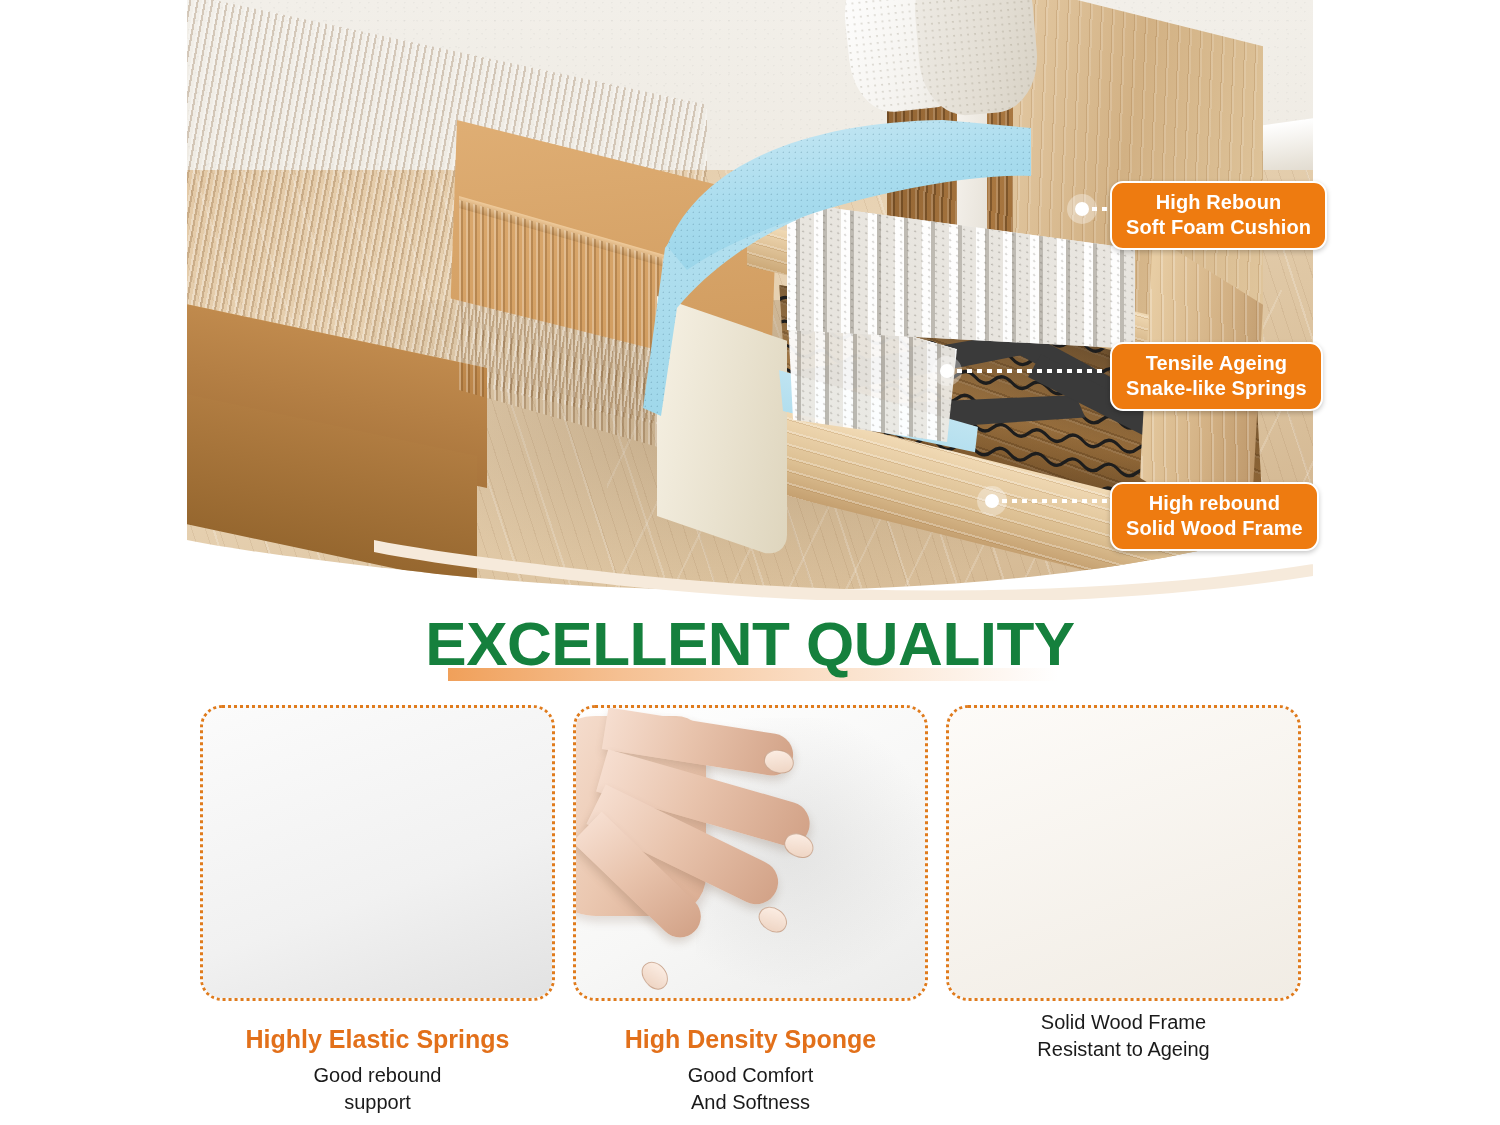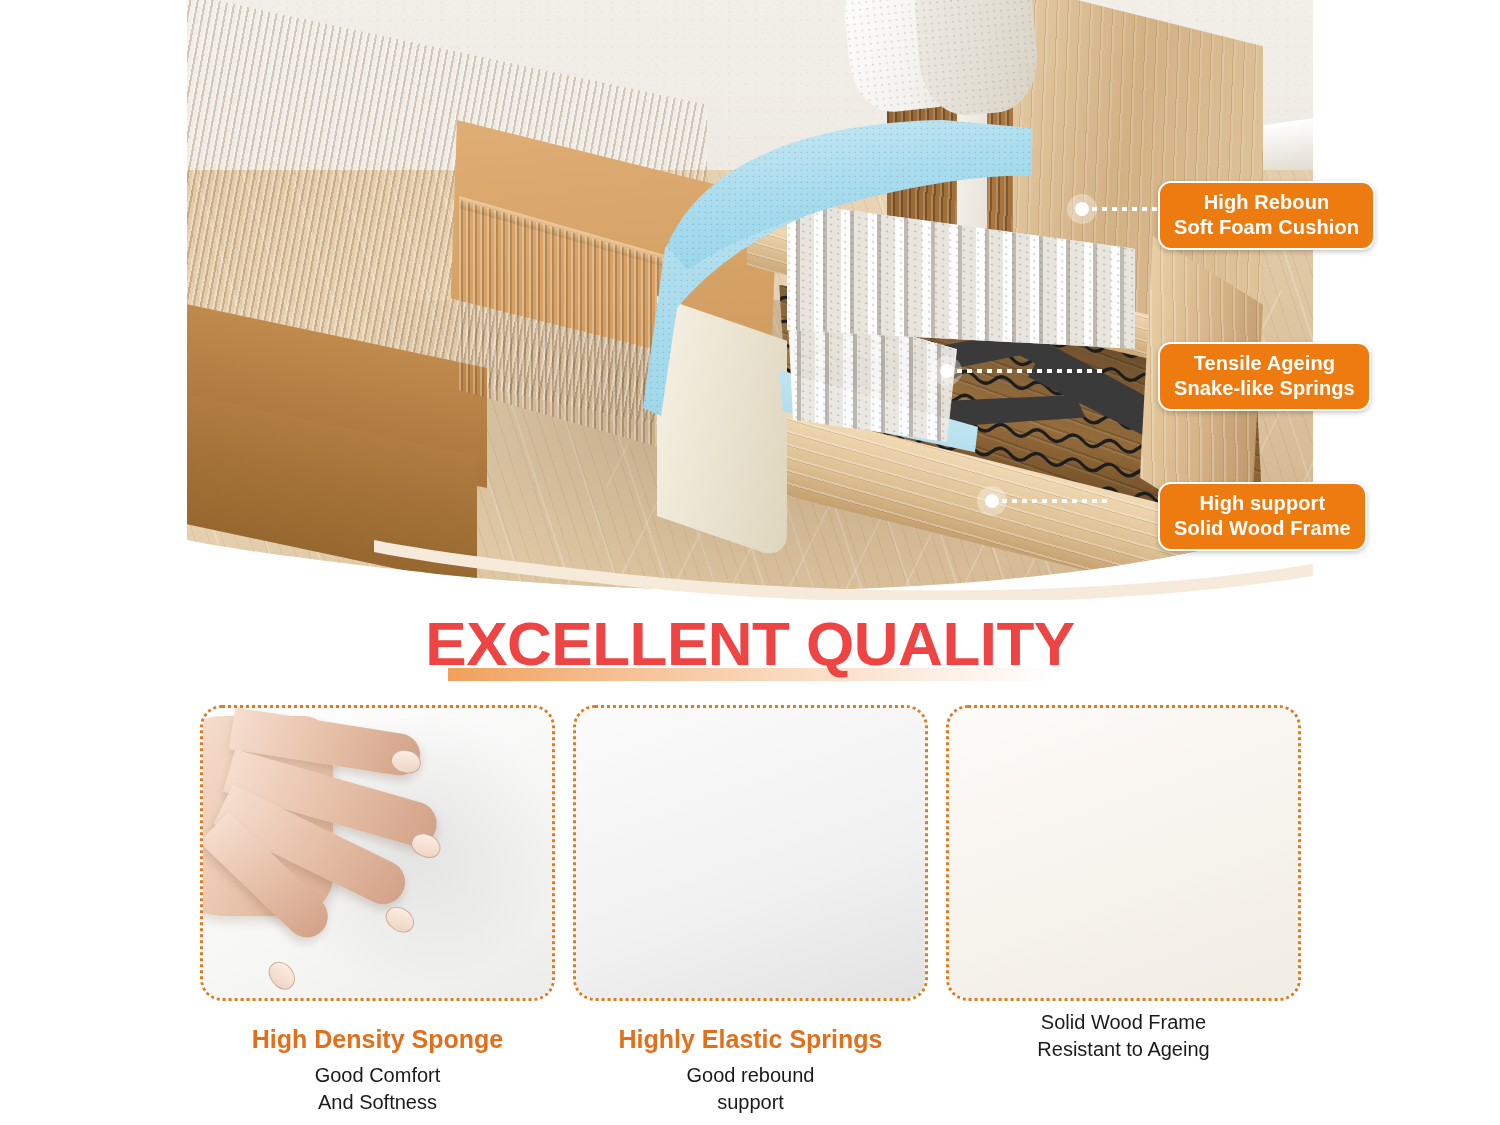--- a/index.html
+++ b/index.html
@@ -290,35 +290,34 @@
     border-radius: 13px;
     color: #fff;
     font-weight: bold;
     font-size: 20px;
     line-height: 25px;
     text-align: center;
     padding: 7px 14px 8px;
     white-space: pre-line;
     box-shadow: 0 2px 5px rgba(0,0,0,.22);
     letter-spacing: .1px;
-    margin-left: 48px;
   }
 
   
   #heading-wrap {
     position: absolute; left: 0; top: 608px; width: 1500px; height: 88px;
   }
   #heading-bar {
     position: absolute; left: 448px; top: 60px; width: 610px; height: 13px;
     background: linear-gradient(90deg, #f0a05a 0%, #f5c092 28%, #fadcc2 58%, rgba(255,255,255,0) 100%);
   }
   #heading-text {
     position: absolute; left: 0; top: 0; width: 1500px;
     text-align: center;
-    font-size: 62px; font-weight: bold; color: #ef4444;
+    font-size: 62px; font-weight: bold; color: #15803d;
     letter-spacing: -0.5px;
   }
 
   
   #cards {
     position: absolute; left: 200px; top: 705px; width: 1100px; height: 420px;
     display: flex; gap: 18px;
   }
   .card { width: 355px; }
   .card-img {
@@ -475,52 +474,29 @@
       </div>
     <div class="callout-line" style="left:815px; top:499px; width:108px;"></div>
   </div>
 
   <div class="tag" style="left:1110px; top:181px;">High Reboun
 Soft Foam Cushion</div>
 
   <div class="tag" style="left:1110px; top:342px;">Tensile Ageing
 Snake-like Springs</div>
 
-  <div class="tag" style="left:1110px; top:482px;">High support
+  <div class="tag" style="left:1110px; top:482px;">High rebound
 Solid Wood Frame</div>
 
   <div id="heading-wrap">
     <div id="heading-bar"></div>
     <div id="heading-text">EXCELLENT QUALITY</div>
   </div>
 
   <div id="cards">
-
-    <div class="card">
-      <div class="card-img">
-        <div class="foam-bg"></div>
-        <div class="foam-dent"></div>
-        <div class="palm"></div>
-
-        <div class="finger" style="left:28px; top:14px; width:190px; height:42px; transform:rotate(9deg); border-radius:0 30px 30px 0;"></div>
-        <div class="nail" style="left:188px; top:42px; transform:rotate(14deg);"></div>
-
-        <div class="finger" style="left:22px; top:70px; width:215px; height:44px; transform:rotate(16deg); border-radius:0 30px 30px 0;"></div>
-        <div class="nail" style="left:208px; top:126px; transform:rotate(24deg);"></div>
-
-        <div class="finger" style="left:10px; top:118px; width:200px; height:44px; transform:rotate(26deg); border-radius:0 30px 30px 0;"></div>
-        <div class="nail" style="left:182px; top:200px; transform:rotate(34deg);"></div>
-
-        <div class="finger" style="left:-10px; top:150px; width:150px; height:42px; transform:rotate(44deg); border-radius:0 30px 30px 0;"></div>
-        <div class="nail" style="left:64px; top:256px; transform:rotate(52deg);"></div>
-      </div>
-      <div class="card-title">High Density Sponge</div>
-      <div class="card-sub">Good Comfort
-And Softness</div>
-    </div>
 
     <div class="card">
       <div class="card-img">
         <div class="spr-bg"></div>
         <svg width="355" height="296" viewBox="0 0 355 296">
           <defs>
             <linearGradient id="wire" x1="0" y1="0" x2="0" y2="1">
               <stop offset="0%" stop-color="#6a6a6a"></stop>
               <stop offset="40%" stop-color="#1a1a1a"></stop>
               <stop offset="100%" stop-color="#3d3d3d"></stop>
@@ -545,20 +521,43 @@
 
           <g stroke="#2a2a2a" stroke-width="9" fill="none" stroke-linecap="round">
             <path d="M14,74 q-14,2 -14,26 q0,96 14,118"></path>
             <path d="M28,124 q-16,4 -16,30 q0,74 16,92"></path>
           </g>
         </svg>
       </div>
       <div class="card-title">Highly Elastic Springs</div>
       <div class="card-sub">Good rebound
 support</div>
+    </div>
+
+    <div class="card">
+      <div class="card-img">
+        <div class="foam-bg"></div>
+        <div class="foam-dent"></div>
+        <div class="palm"></div>
+
+        <div class="finger" style="left:28px; top:14px; width:190px; height:42px; transform:rotate(9deg); border-radius:0 30px 30px 0;"></div>
+        <div class="nail" style="left:188px; top:42px; transform:rotate(14deg);"></div>
+
+        <div class="finger" style="left:22px; top:70px; width:215px; height:44px; transform:rotate(16deg); border-radius:0 30px 30px 0;"></div>
+        <div class="nail" style="left:208px; top:126px; transform:rotate(24deg);"></div>
+
+        <div class="finger" style="left:10px; top:118px; width:200px; height:44px; transform:rotate(26deg); border-radius:0 30px 30px 0;"></div>
+        <div class="nail" style="left:182px; top:200px; transform:rotate(34deg);"></div>
+
+        <div class="finger" style="left:-10px; top:150px; width:150px; height:42px; transform:rotate(44deg); border-radius:0 30px 30px 0;"></div>
+        <div class="nail" style="left:64px; top:256px; transform:rotate(52deg);"></div>
+      </div>
+      <div class="card-title">High Density Sponge</div>
+      <div class="card-sub">Good Comfort
+And Softness</div>
     </div>
 
     <div class="card">
       <div class="card-img">
         <div class="wood-bg"></div>
         <svg width="355" height="296" viewBox="0 0 355 296">
           <defs>
             <linearGradient id="wfA" x1="0" y1="0" x2="1" y2="0.3">
               <stop offset="0%" stop-color="#f3e0c2"></stop>
                 <stop offset="55%" stop-color="#e6cda4"></stop>

